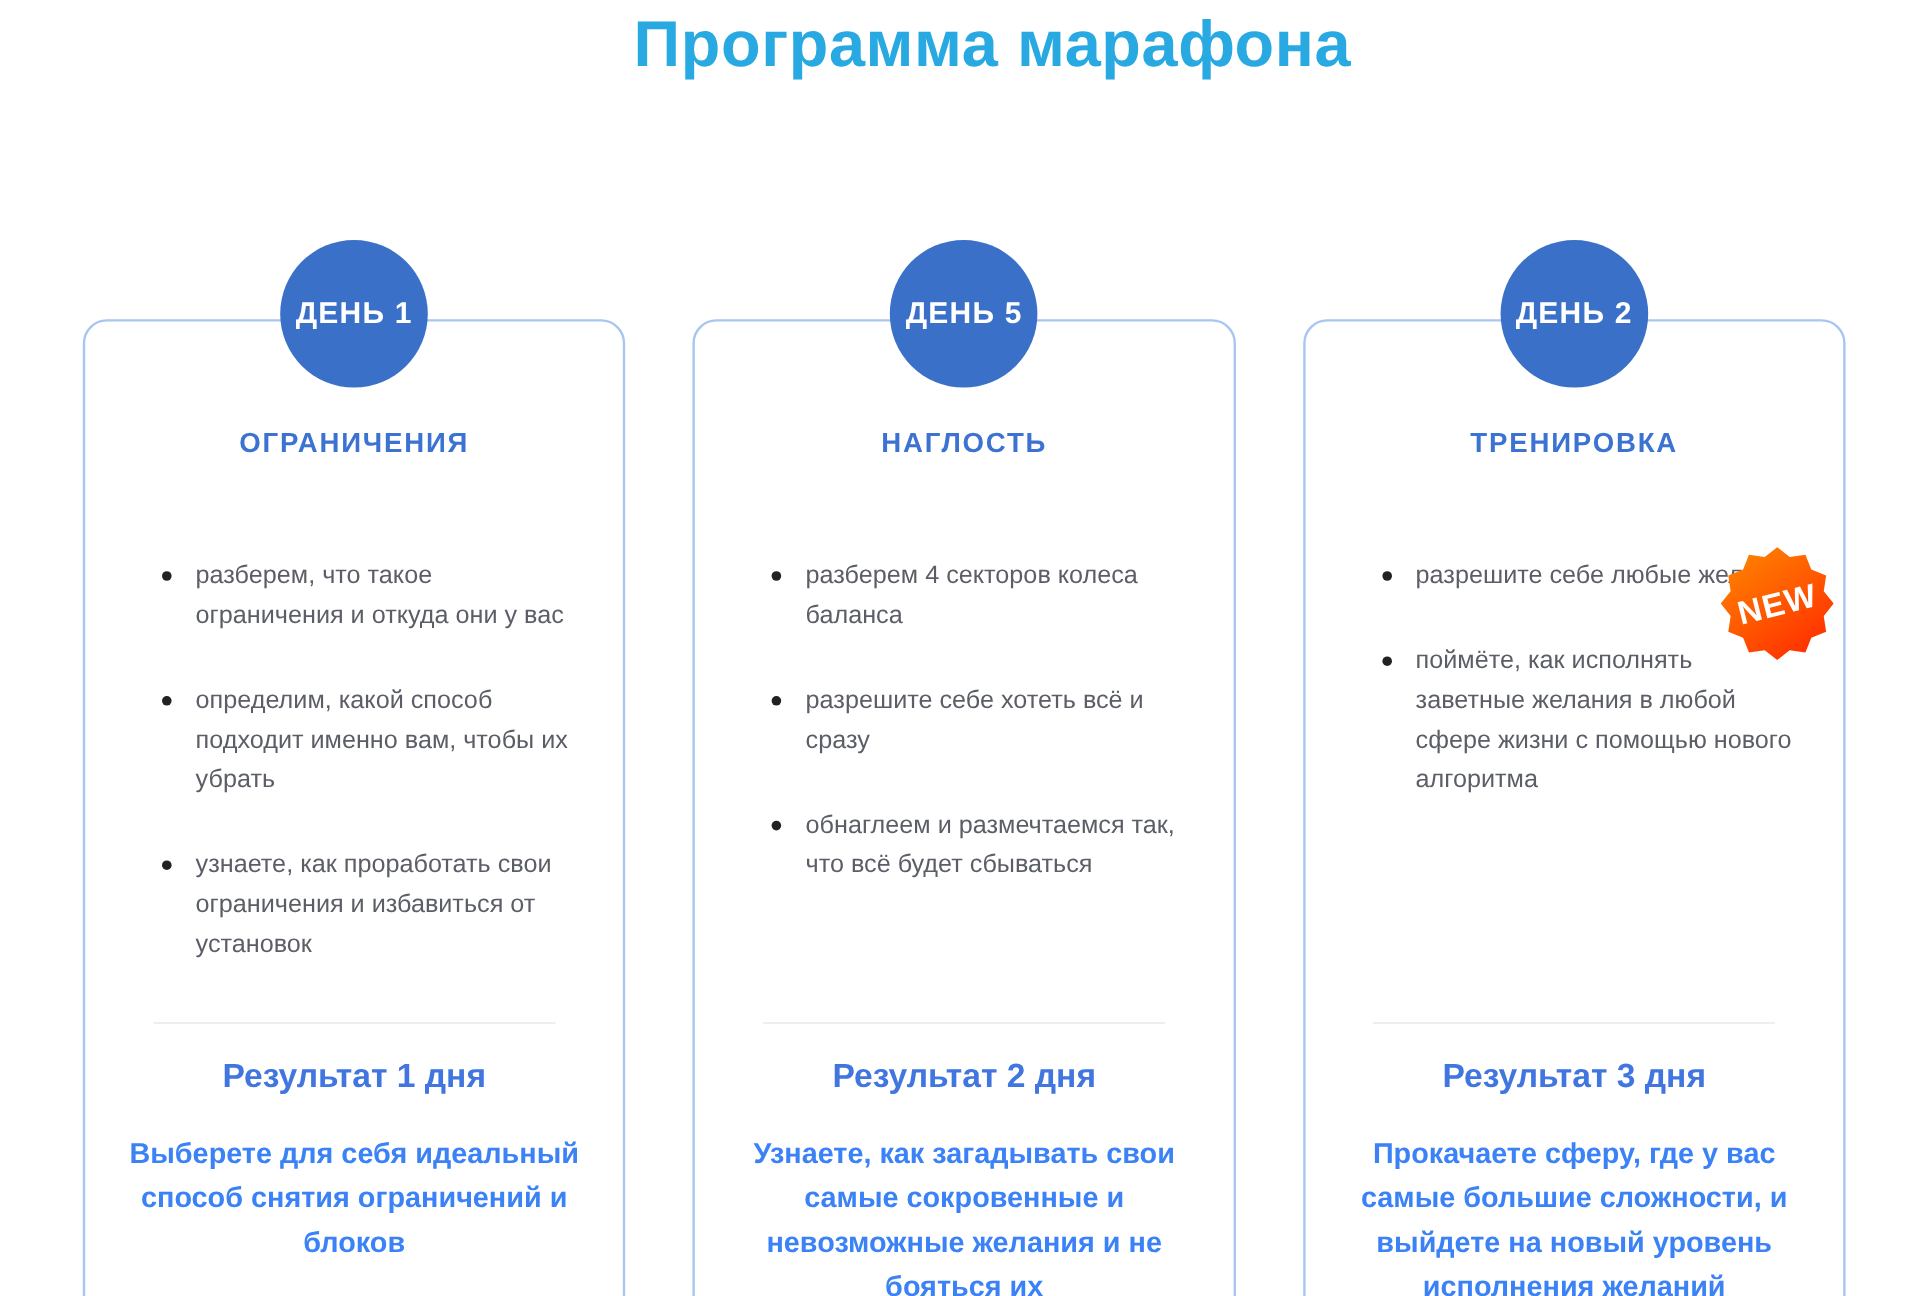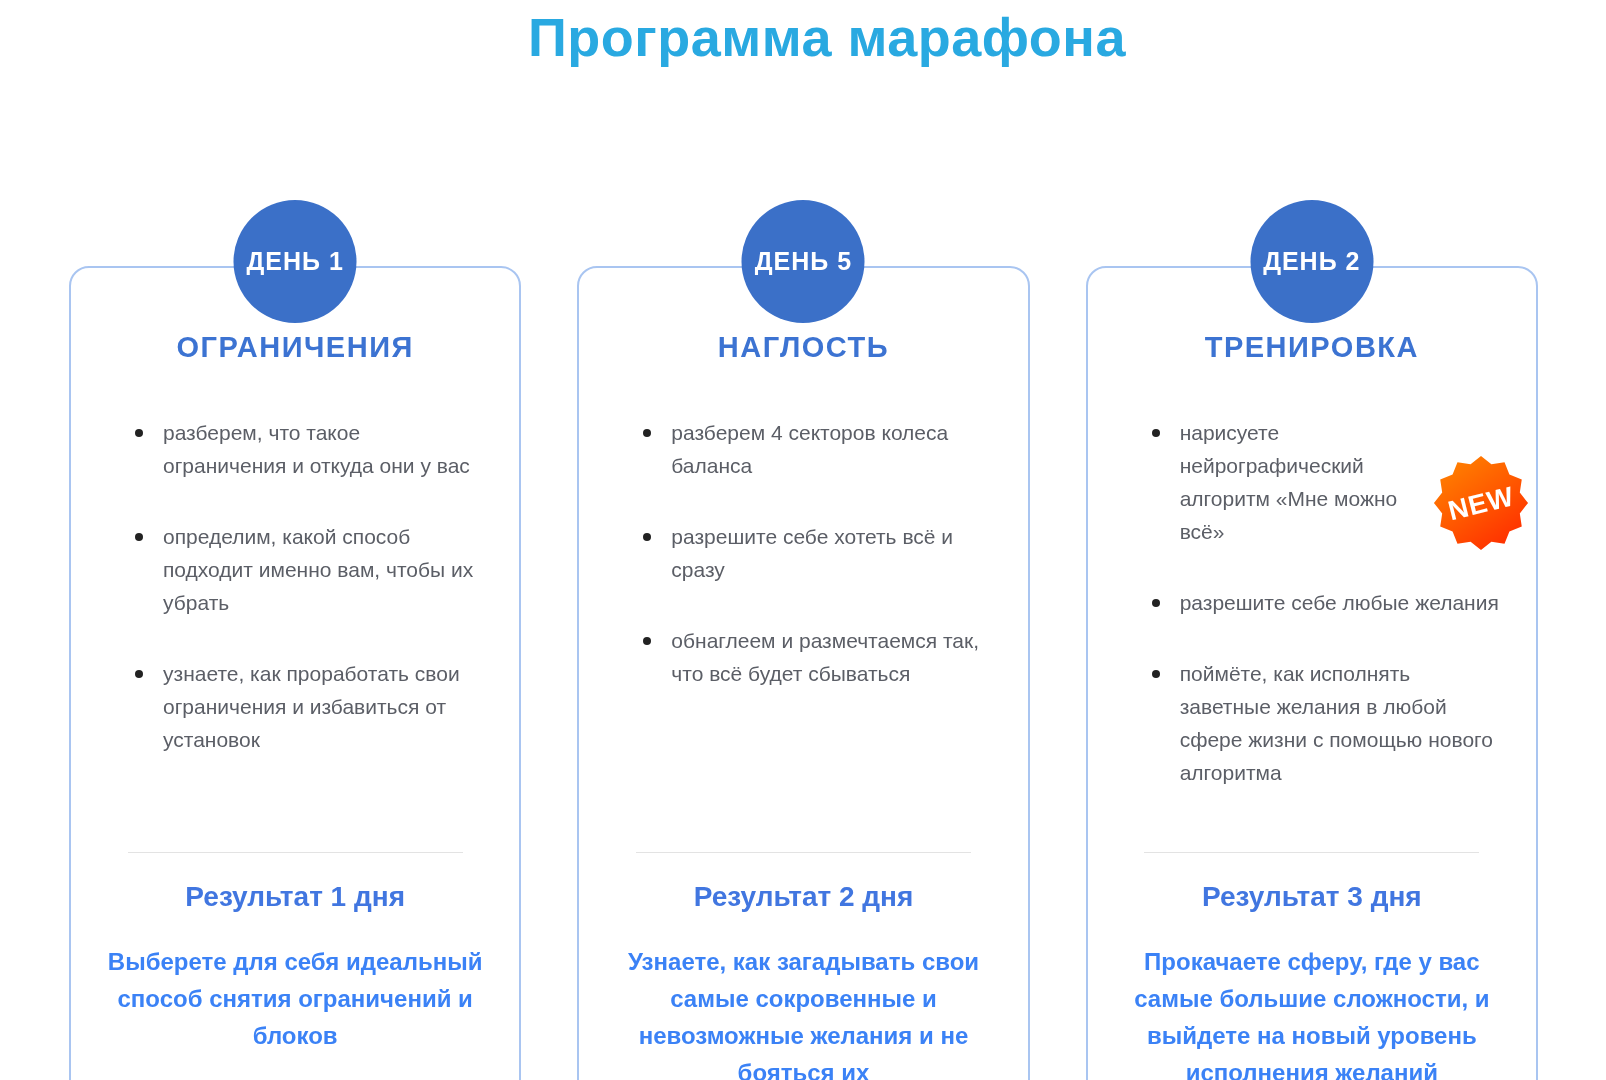--- a/index.html
+++ b/index.html
@@ -47,30 +47,30 @@
     border:2px solid #a9c5f1;
     border-radius:20px;
     background:#ffffff;
     padding:0 34px;
     display:flex; flex-direction:column;
   }
 
   .card-top { height:584px; }
 
   .card-heading {
-    margin-top:63px;
-    text-align:center;
-    font-size:29px;
+    margin-top:88px;
+    text-align:center;
+    font-size:23px;
     font-weight:bold;
     letter-spacing:1.5px;
     color:#3c73d2;
   }
 
   ul.bullets {
-    margin-top:52px;
+    margin-top:80px;
     padding-left:30px;
     list-style:none;
   }
   ul.bullets li {
     position:relative;
     padding-left:28px;
     margin-bottom:38px;
     font-size:21px;
     line-height:33px;
     color:#5b5e66;
@@ -166,21 +166,20 @@
       <p class="result-text">Узнаете, как загадывать свои самые сокровенные и невозможные желания и не бояться их</p>
     </section>
   </div>
 
   <div class="card-col">
     <div class="day-circle">ДЕНЬ 2</div>
     <section class="card">
       <div class="card-top">
         <h2 class="card-heading">ТРЕНИРОВКА</h2>
         <ul class="bullets">
-          <li class="narrow">нарисуете нейрографический алгоритм «Мне можно всё»</li>
           <li>разрешите себе любые желания</li>
           <li>поймёте, как исполнять заветные желания в любой сфере жизни с помощью нового алгоритма</li>
         </ul>
       </div>
       <hr class="divider">
       <h3 class="result-heading">Результат 3 дня</h3>
       <p class="result-text">Прокачаете сферу, где у вас самые большие сложности, и выйдете на новый уровень исполнения желаний</p>
 
       <span class="new-badge">
         <svg viewBox="0 0 100 100" aria-hidden="true">

